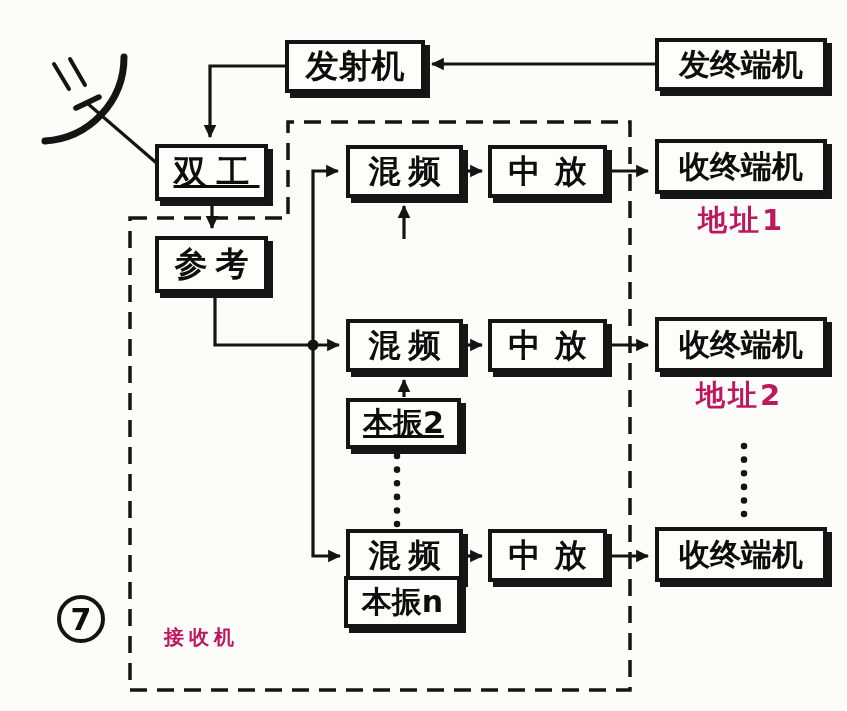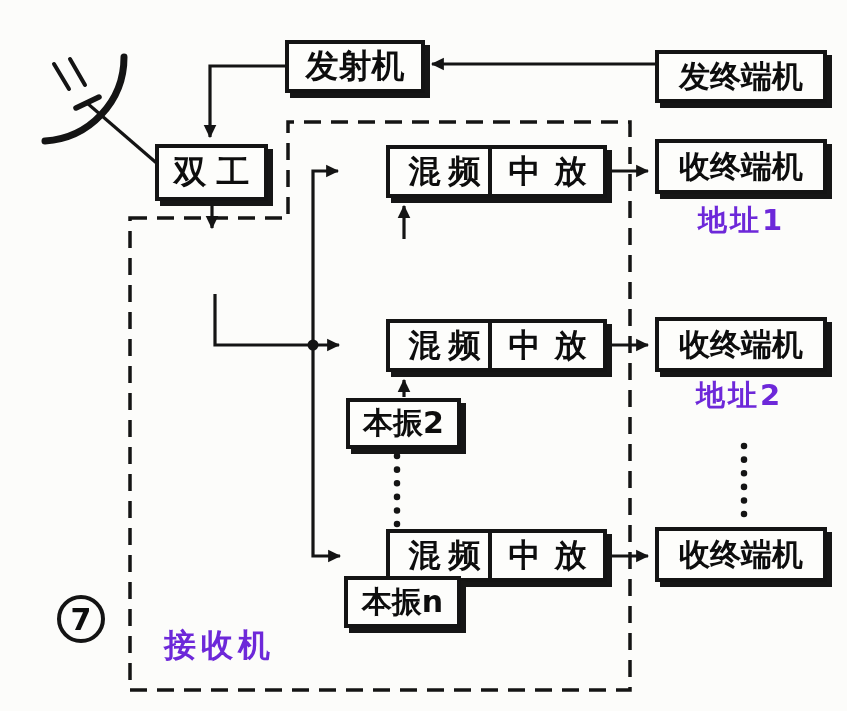--- a/index.html
+++ b/index.html
@@ -8,25 +8,25 @@
     font-family:"DejaVu Sans","Liberation Sans",sans-serif;
     overflow:hidden;color:#121212;
   }
   svg.wires{position:absolute;left:0;top:0;width:847px;height:711px;}
   .box{
     position:absolute;box-sizing:border-box;background:#fdfdfb;
     border:4px solid #141414;box-shadow:5px 5px 0 #161616;
     display:flex;align-items:center;justify-content:center;
     font-weight:bold;color:#0d0d0d;white-space:nowrap;z-index:2;text-align:center;
   }
-  .sp10{letter-spacing:10px;text-indent:10px;}
-  .sp8{letter-spacing:8px;text-indent:8px;margin-left:40px;}
+  .sp10{letter-spacing:10px;text-indent:10px;text-decoration:underline;}
+  .sp8{letter-spacing:8px;text-indent:8px;}
   .sp14{letter-spacing:14px;text-indent:14px;}
   .lbl{
-    position:absolute;font-weight:bold;color:#6d28d9;white-space:nowrap;z-index:2;
+    position:absolute;font-weight:bold;color:#be185d;white-space:nowrap;z-index:2;
   }
   .fig-circle{
     position:absolute;box-sizing:border-box;width:48px;height:48px;
     border:4px solid #141414;border-radius:50%;
     display:flex;align-items:center;justify-content:center;
     font-weight:bold;font-size:30px;color:#0d0d0d;z-index:2;
   }
 </style>
 </head>
 <body>
@@ -71,26 +71,29 @@
     <path d="M 610,345 L 648,345" fill="none" stroke="#141414" stroke-width="3.2" marker-end="url(#arr)"></path>
     <path d="M 610,556 L 648,556" fill="none" stroke="#141414" stroke-width="3.2" marker-end="url(#arr)"></path>
 
     <path d="M 397,456 L 397,526" fill="none" stroke="#141414" stroke-width="6.5" stroke-linecap="round" stroke-dasharray="0.1 13.5"></path>
     <path d="M 744,446 L 744,524" fill="none" stroke="#141414" stroke-width="6.5" stroke-linecap="round" stroke-dasharray="0.1 13.5"></path>
   </svg>
 
   <div class="box" style="left:285px;top:40px;width:140px;height:53px;font-size:33px;">
     <span>发射机</span>
   </div>
-  <div class="box" style="left:655px;top:50px;width:172px;height:53px;font-size:31px;">
+  <div class="box" style="left:655px;top:38px;width:172px;height:53px;font-size:31px;">
     <span>发终端机</span>
   </div>
 
   <div class="box sp10" style="left:155px;top:144px;width:113px;height:57px;font-size:33px;">
     <span>双工</span>
+  </div>
+  <div class="box sp8" style="left:155px;top:236px;width:113px;height:57px;font-size:33px;">
+    <span>参考</span>
   </div>
 
   <div class="box sp8" style="left:346px;top:145px;width:117px;height:53px;font-size:32px;">
     <span>混频</span>
   </div>
   <div class="box sp14" style="left:488px;top:145px;width:119px;height:53px;font-size:32px;">
     <span>中放</span>
   </div>
   <div class="box" style="left:655px;top:139px;width:172px;height:55px;font-size:31px;">
     <span>收终端机</span>
@@ -100,35 +103,35 @@
   <div class="box sp8" style="left:346px;top:319px;width:117px;height:53px;font-size:32px;">
     <span>混频</span>
   </div>
   <div class="box sp14" style="left:488px;top:319px;width:119px;height:53px;font-size:32px;">
     <span>中放</span>
   </div>
   <div class="box" style="left:655px;top:317px;width:172px;height:55px;font-size:31px;">
     <span>收终端机</span>
   </div>
   <div class="lbl" style="left:696px;top:376px;font-size:29px;letter-spacing:3px;">地址2</div>
-  <div class="box" style="left:346px;top:398px;width:115px;height:51px;font-size:30px;">
+  <div class="box" style="left:346px;top:398px;width:115px;height:51px;font-size:30px;text-decoration:underline;">
     <span>本振2</span>
   </div>
 
   <div class="box sp8" style="left:346px;top:529px;width:117px;height:53px;font-size:32px;">
     <span>混频</span>
   </div>
   <div class="box sp14" style="left:488px;top:529px;width:119px;height:53px;font-size:32px;">
     <span>中放</span>
   </div>
   <div class="box" style="left:655px;top:527px;width:172px;height:55px;font-size:31px;">
     <span>收终端机</span>
   </div>
   <div class="box" style="left:344px;top:576px;width:117px;height:52px;font-size:30px;">
     <span>本振n</span>
   </div>
 
   <div class="fig-circle" style="left:57px;top:595px;">
     <span>7</span>
   </div>
-  <div class="lbl" style="left:164px;top:624px;font-size:32px;letter-spacing:5px;">接收机</div>
+  <div class="lbl" style="left:164px;top:624px;font-size:20px;letter-spacing:5px;">接收机</div>
 
 </div>
 
 </body></html>

